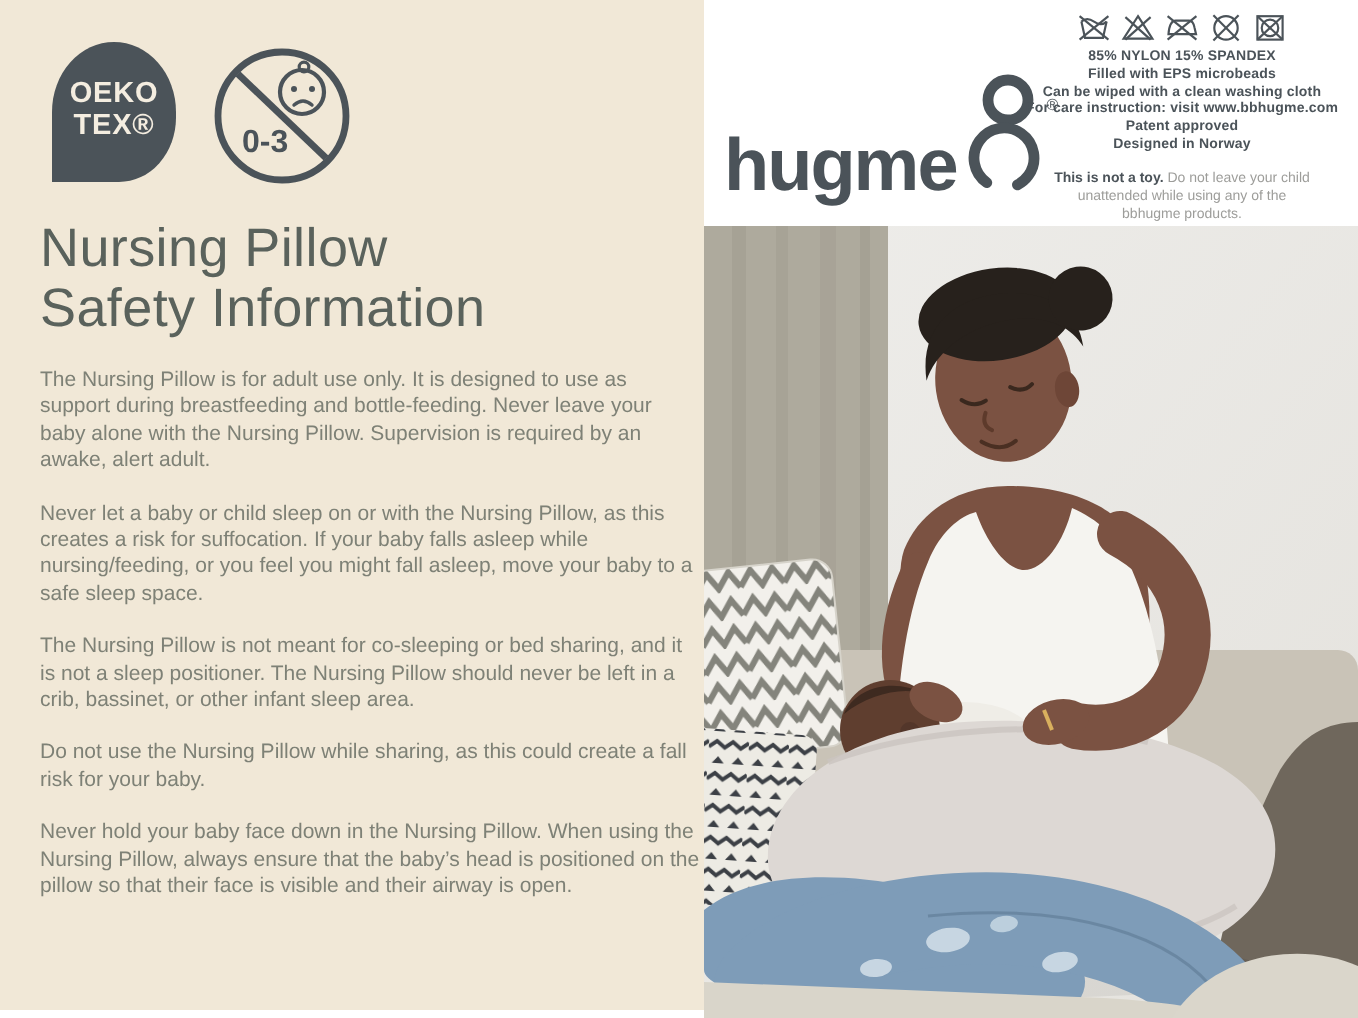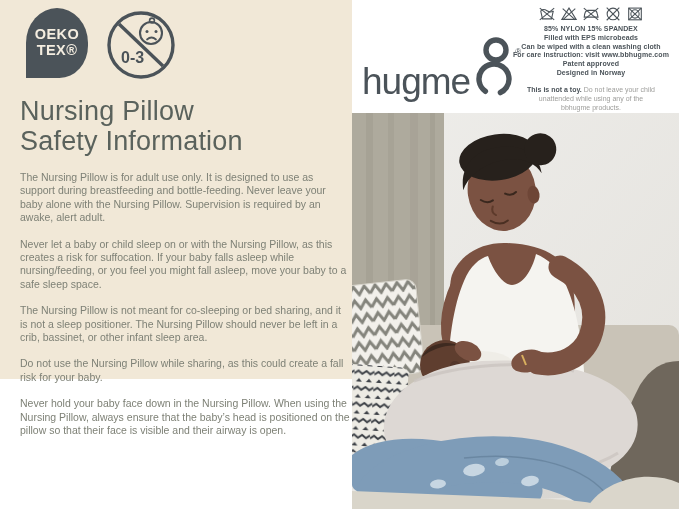--- a/index.html
+++ b/index.html
@@ -3,41 +3,41 @@
 <meta charset="utf-8">
 <style>
   * { margin:0; padding:0; box-sizing:border-box; }
   body { background:#ffffff; font-family:"Liberation Sans", sans-serif; }
   .card {
     width:679px; height:509px; display:flex; overflow:hidden; position:relative;
     background:#ffffff;
   }
   
   .left-panel {
-    width:352px; height:379px; background:#f1e8d7; flex:0 0 352px;
-    padding:8px 0 0 20px; position:relative;
+    width:352px; height:505px; background:#f1e8d7; flex:0 0 352px;
+    padding:21px 0 0 20px; position:relative;
   }
   .badges { display:flex; align-items:flex-start; gap:16px; margin-left:6px; }
   .oeko-drop {
     width:62px; height:70px; background:#4b5359;
     border-radius:50% 50% 46% 0;
     display:flex; flex-direction:column; align-items:center; justify-content:center;
     color:#f4ede0; font-weight:bold; font-size:14.5px; letter-spacing:.4px; line-height:1.08;
     text-align:center;
   }
   .age-icon svg { display:block; }
   .title { margin-top:14px; color:#5a625c; font-size:27px; line-height:30px; letter-spacing:.2px; font-weight:400; }
   .body-copy { margin-top:15px; width:330px; color:#7e8176; font-size:10.5px; line-height:13.4px; }
   .body-copy p { margin-bottom:13px; }
   
   .right-panel { width:327px; height:509px; flex:0 0 327px; display:flex; flex-direction:column; background:#ffffff; }
   .photo-header { height:113px; position:relative; background:#ffffff; }
   .brand-logo { position:absolute; left:10px; top:30px; display:flex; align-items:flex-end; color:#4b5359; }
   .brand-bb { font-size:37px; letter-spacing:-1px; line-height:1; }
-  .brand-hugme { font-size:37px; font-weight:normal; letter-spacing:-1px; line-height:1; }
+  .brand-hugme { font-size:37px; font-weight:bold; letter-spacing:-1px; line-height:1; }
   .brand-g { margin-left:1px; position:relative; top:6px; }
   .brand-reg { font-size:8px; position:relative; top:-44px; left:-2px; }
   .care-block { position:absolute; right:6px; top:5px; width:164px; text-align:center; color:#4b5359; }
   .care-icons { display:flex; justify-content:center; gap:4px; }
   .care-icons svg { display:block; }
   .care-lines { margin-top:3px; font-size:7px; font-weight:bold; line-height:1.25; letter-spacing:.1px; }
   .care-warning { margin-top:7px; font-size:7px; line-height:1.3; color:#9d9d9a; width:128px; margin-left:auto; margin-right:auto; }
   .care-warning .warn-bold { color:#4b5359; font-weight:bold; }
   .photo-frame { width:327px; height:396px; overflow:hidden; }
 </style>

